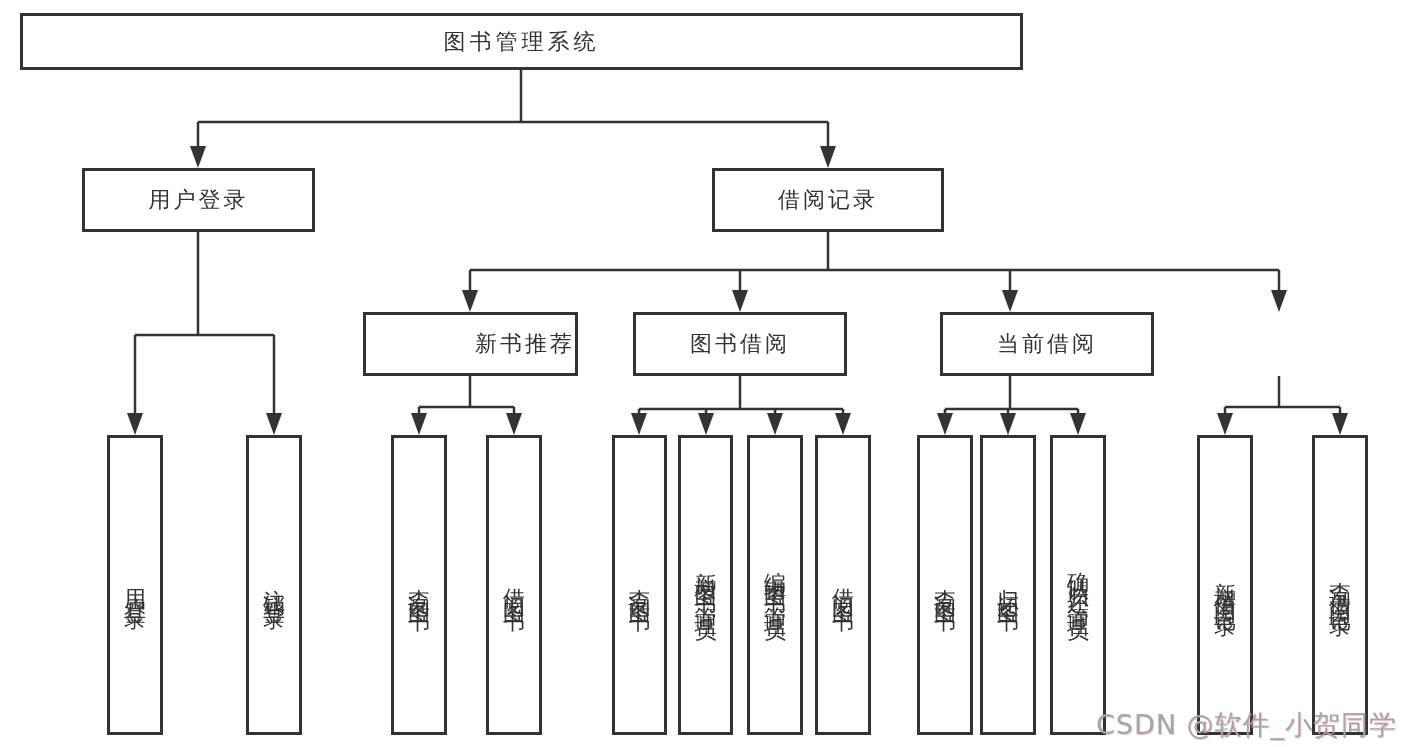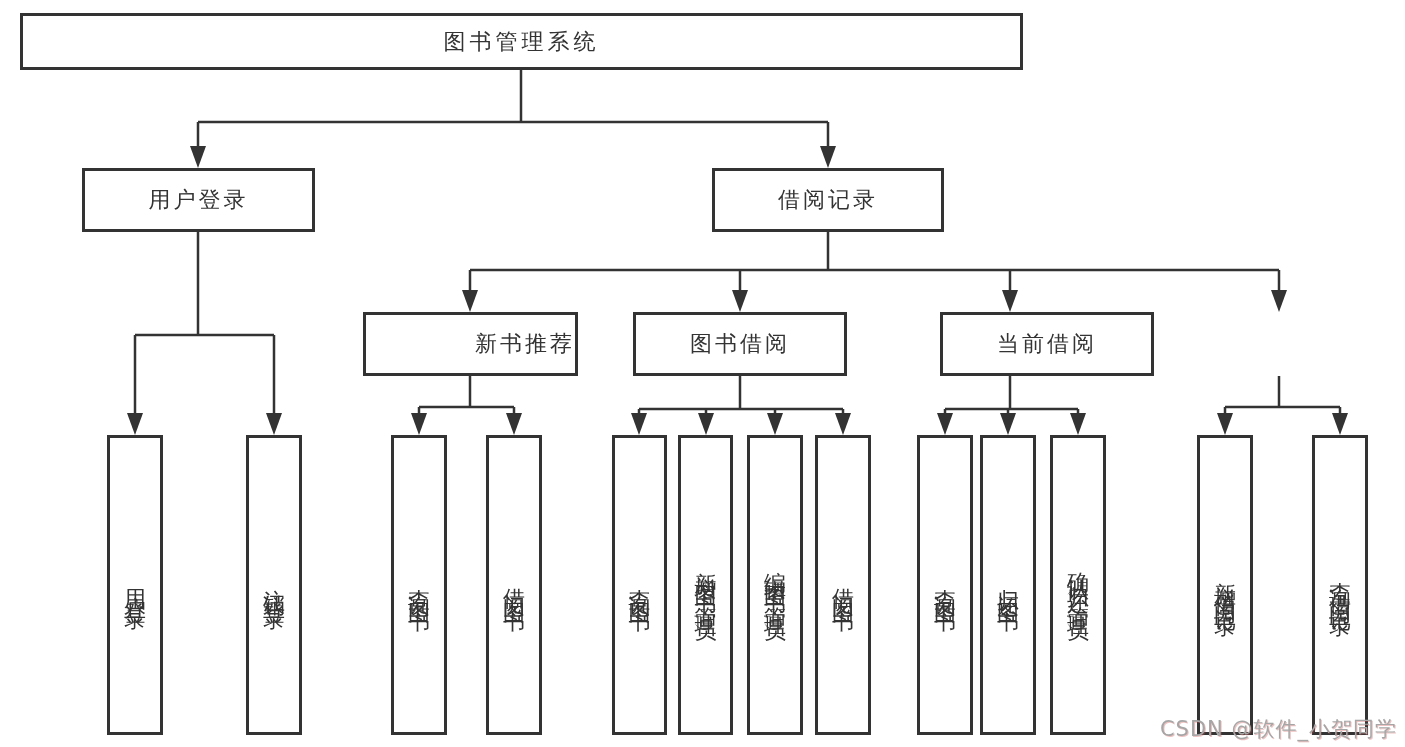--- a/index.html
+++ b/index.html
@@ -57,21 +57,21 @@
   #n-bb-borrow{left:815px;top:435px;}
   #n-cb-query{left:917px;top:435px;}
   #n-cb-return{left:980px;top:435px;}
   #n-cb-confirm{left:1050px;top:435px;}
   #n-br-add{left:1197px;top:435px;}
   #n-br-query{left:1312px;top:435px;}
   
   #watermark{
     position:absolute;
     right:8px;bottom:4px;
-    font-size:21px;
+    font-size:27px;
     color:#a6a6a6;
     letter-spacing:1px;
     text-shadow:1px 1px 0 rgba(205,80,80,0.35);
     white-space:nowrap;
   }
 </style>
 </head>
 <body>
 
 <div id="canvas">

